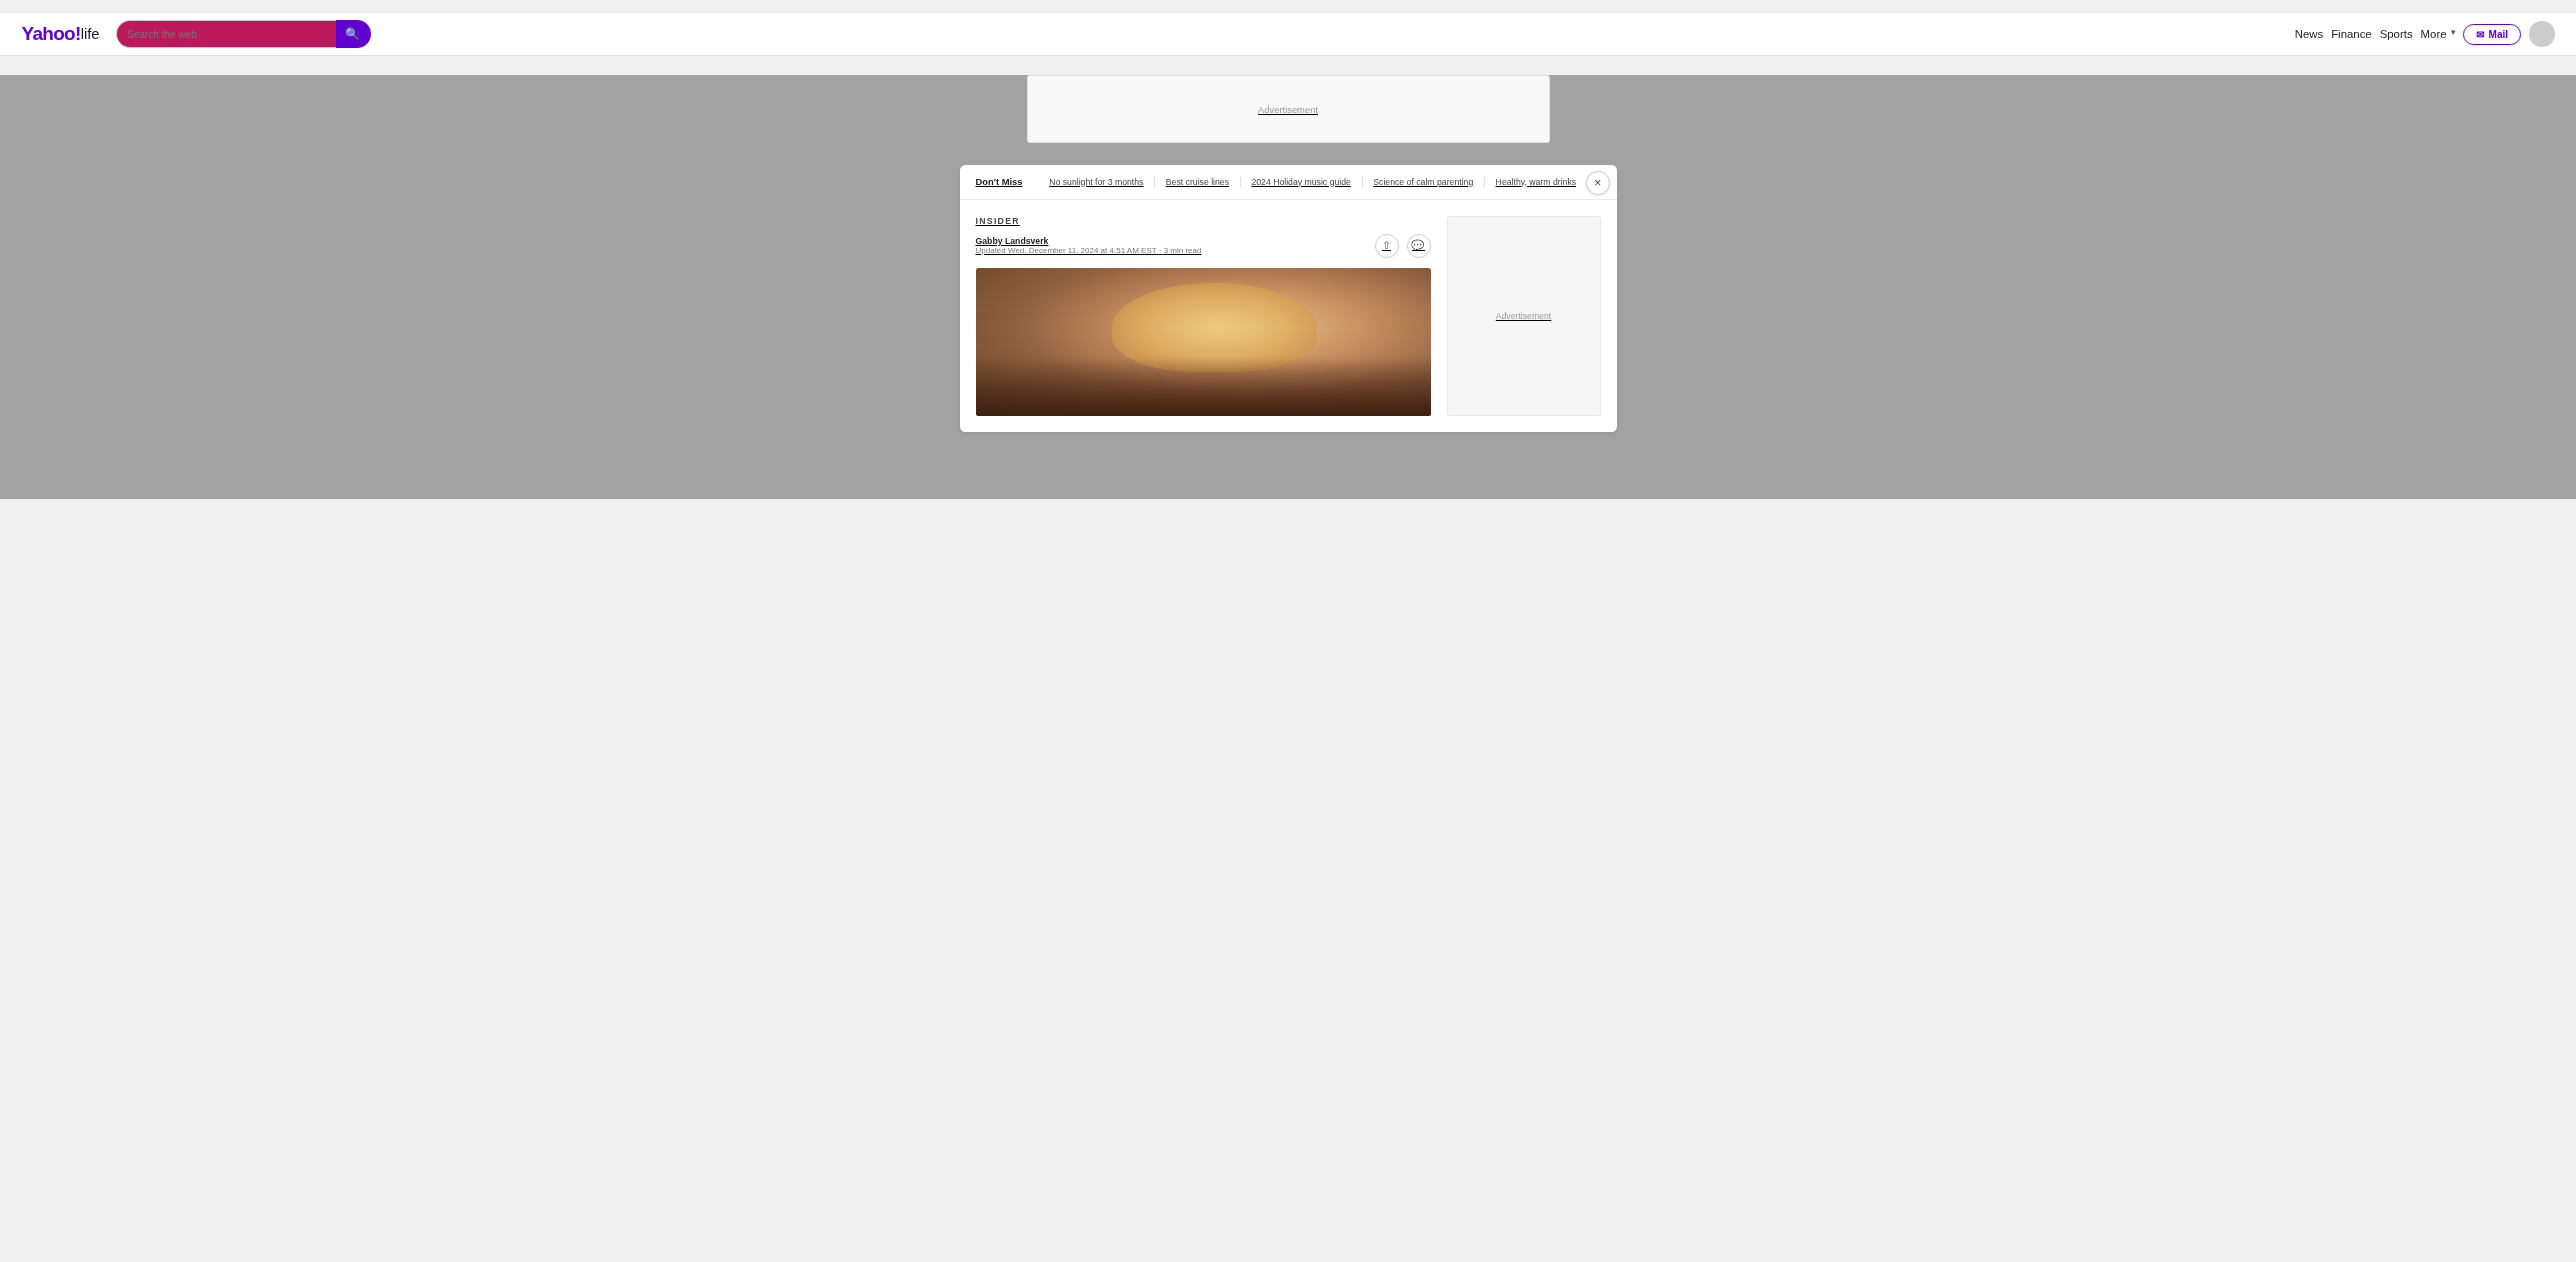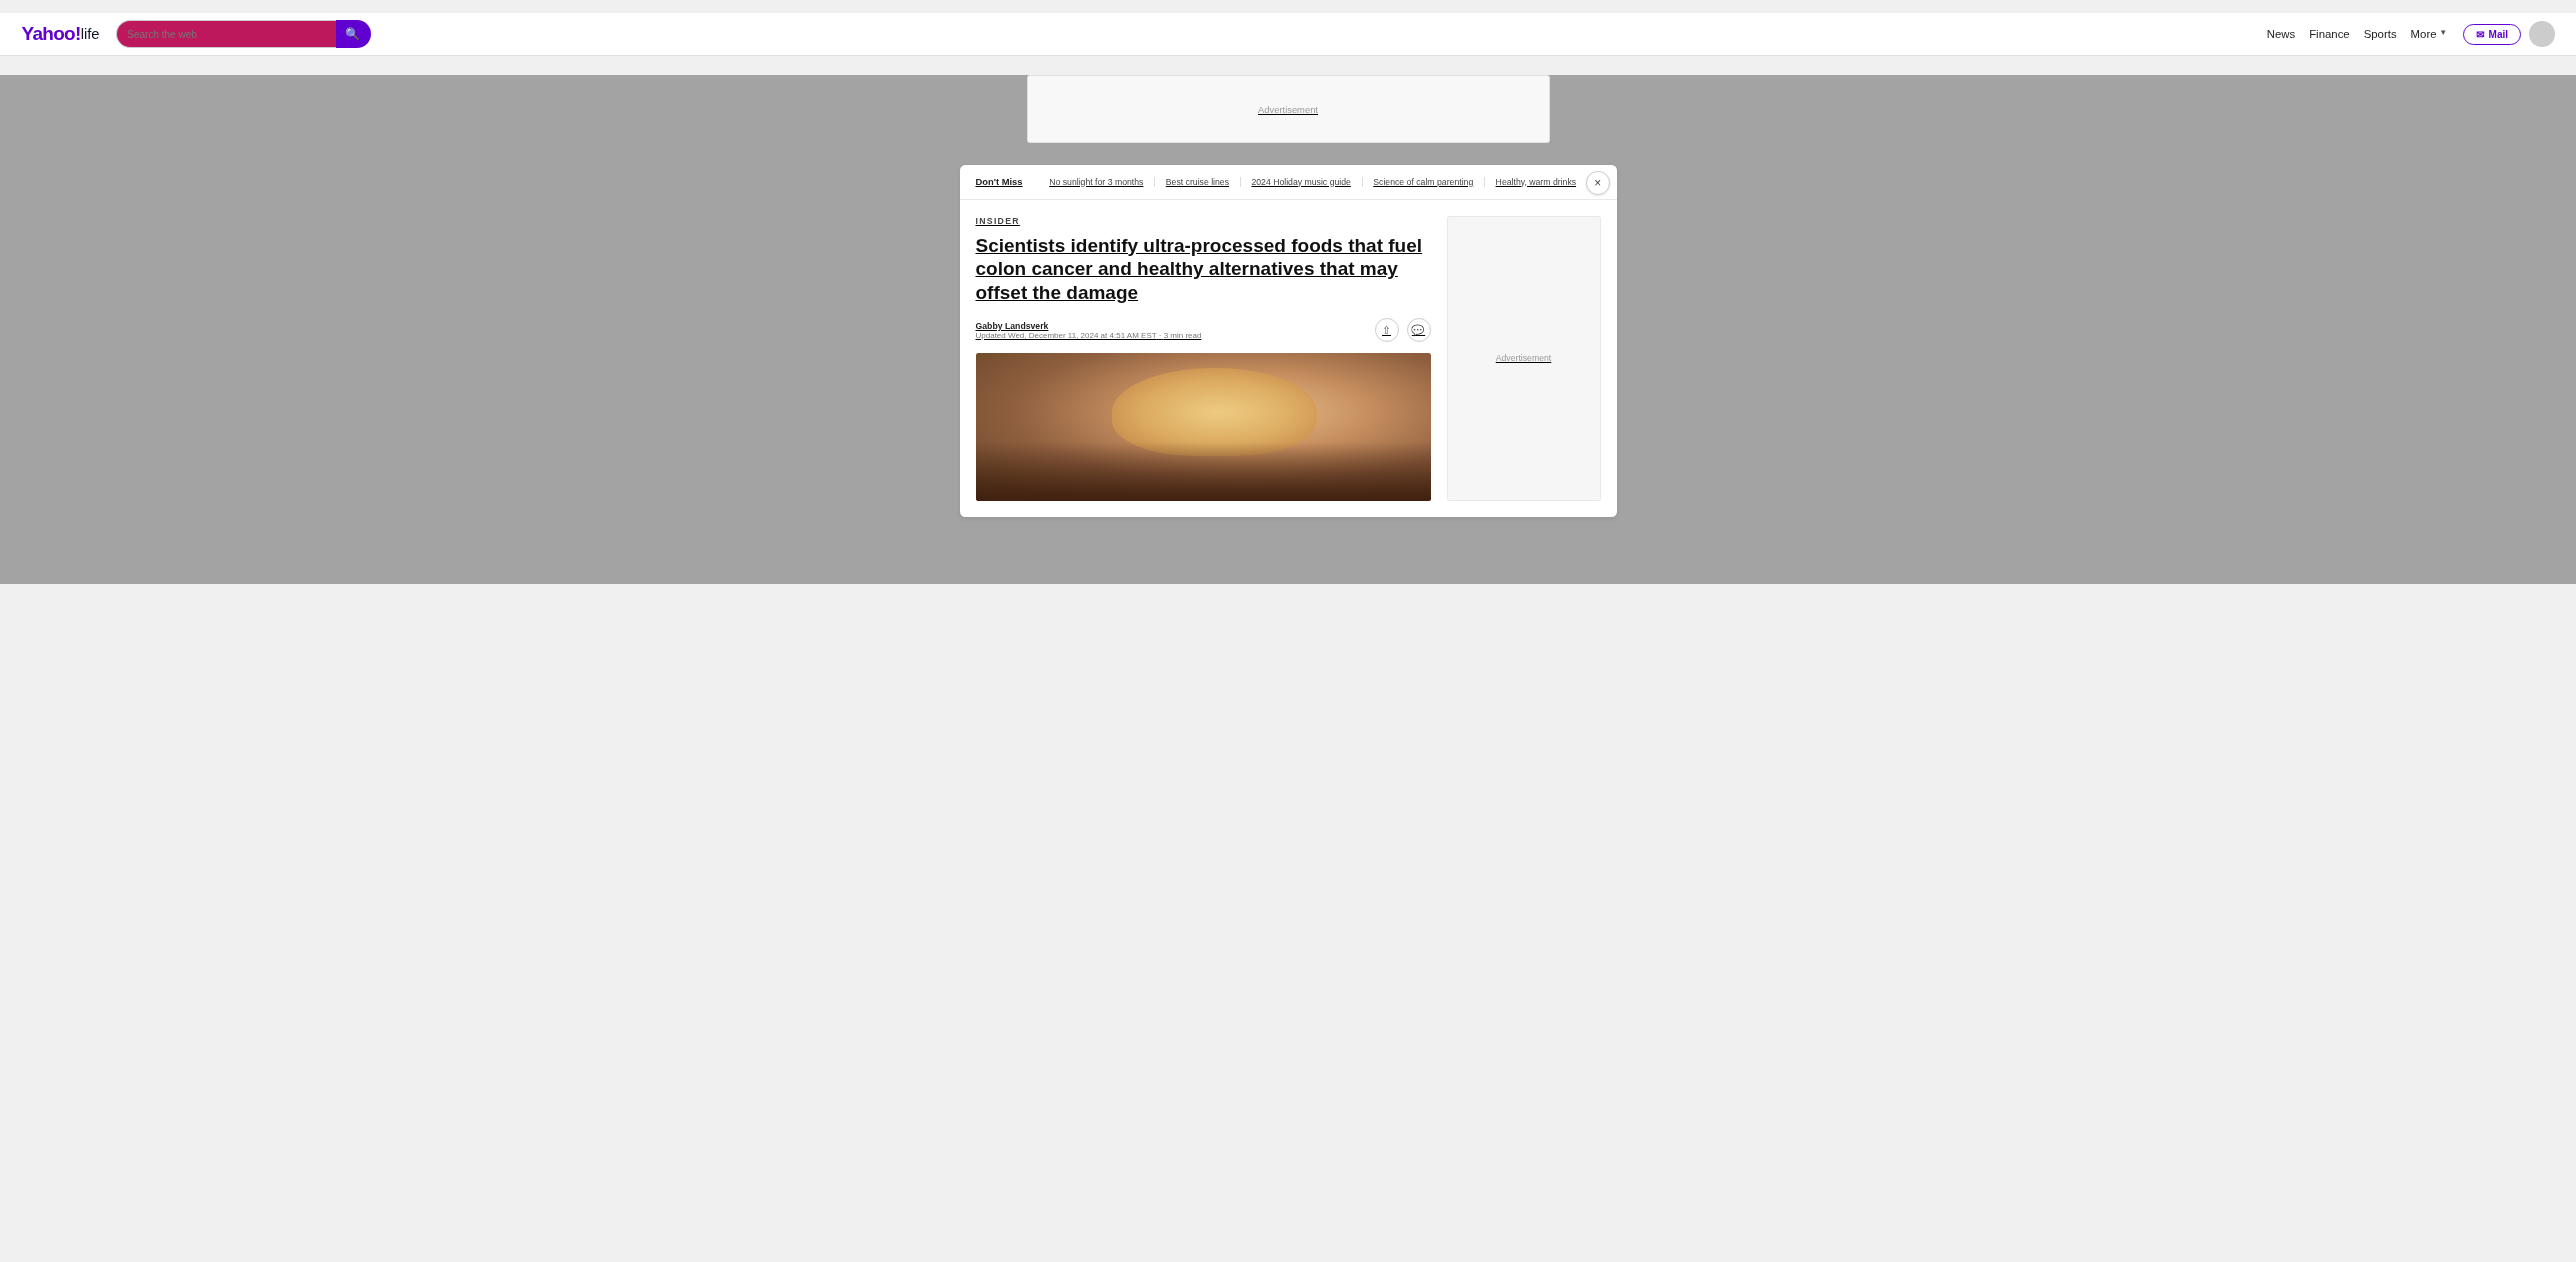--- a/index.html
+++ b/index.html
@@ -81,23 +81,23 @@
       display: flex;
       align-items: center;
       justify-content: center;
       color: #fff;
       font-size: 12px;
     }
 
     .nav-links {
       display: flex;
       align-items: center;
-      gap: 14px;
+      gap: 8px;
       margin-left: auto;
-      margin-right: 16px;
+      margin-right: 6px;
     }
 
     .nav-link {
       font-size: 11.4px;
       color: #222;
       text-decoration: none;
       font-weight: 500;
       cursor: pointer;
     }
 
@@ -423,21 +423,20 @@
         <a class="dont-miss-link">Kitchen air pollution</a>
 
       </div>
     </div>
 
     <div class="article-body">
       <div class="article-main">
 
         <div class="source-label">INSIDER</div>
 
-        <h1 class="article-title">Scientists identify ultra-processed foods that fuel colon cancer and healthy alternatives that may offset the damage</h1>
 
         <div class="article-meta">
           <div class="author-info">
             <span class="author-name">Gabby Landsverk</span>
             <span class="article-date">
               <span>Updated Wed, December 11, 2024 at 4:51 AM EST</span>
               <span>·</span>
               <span>3 min read</span>
             </span>
           </div>

